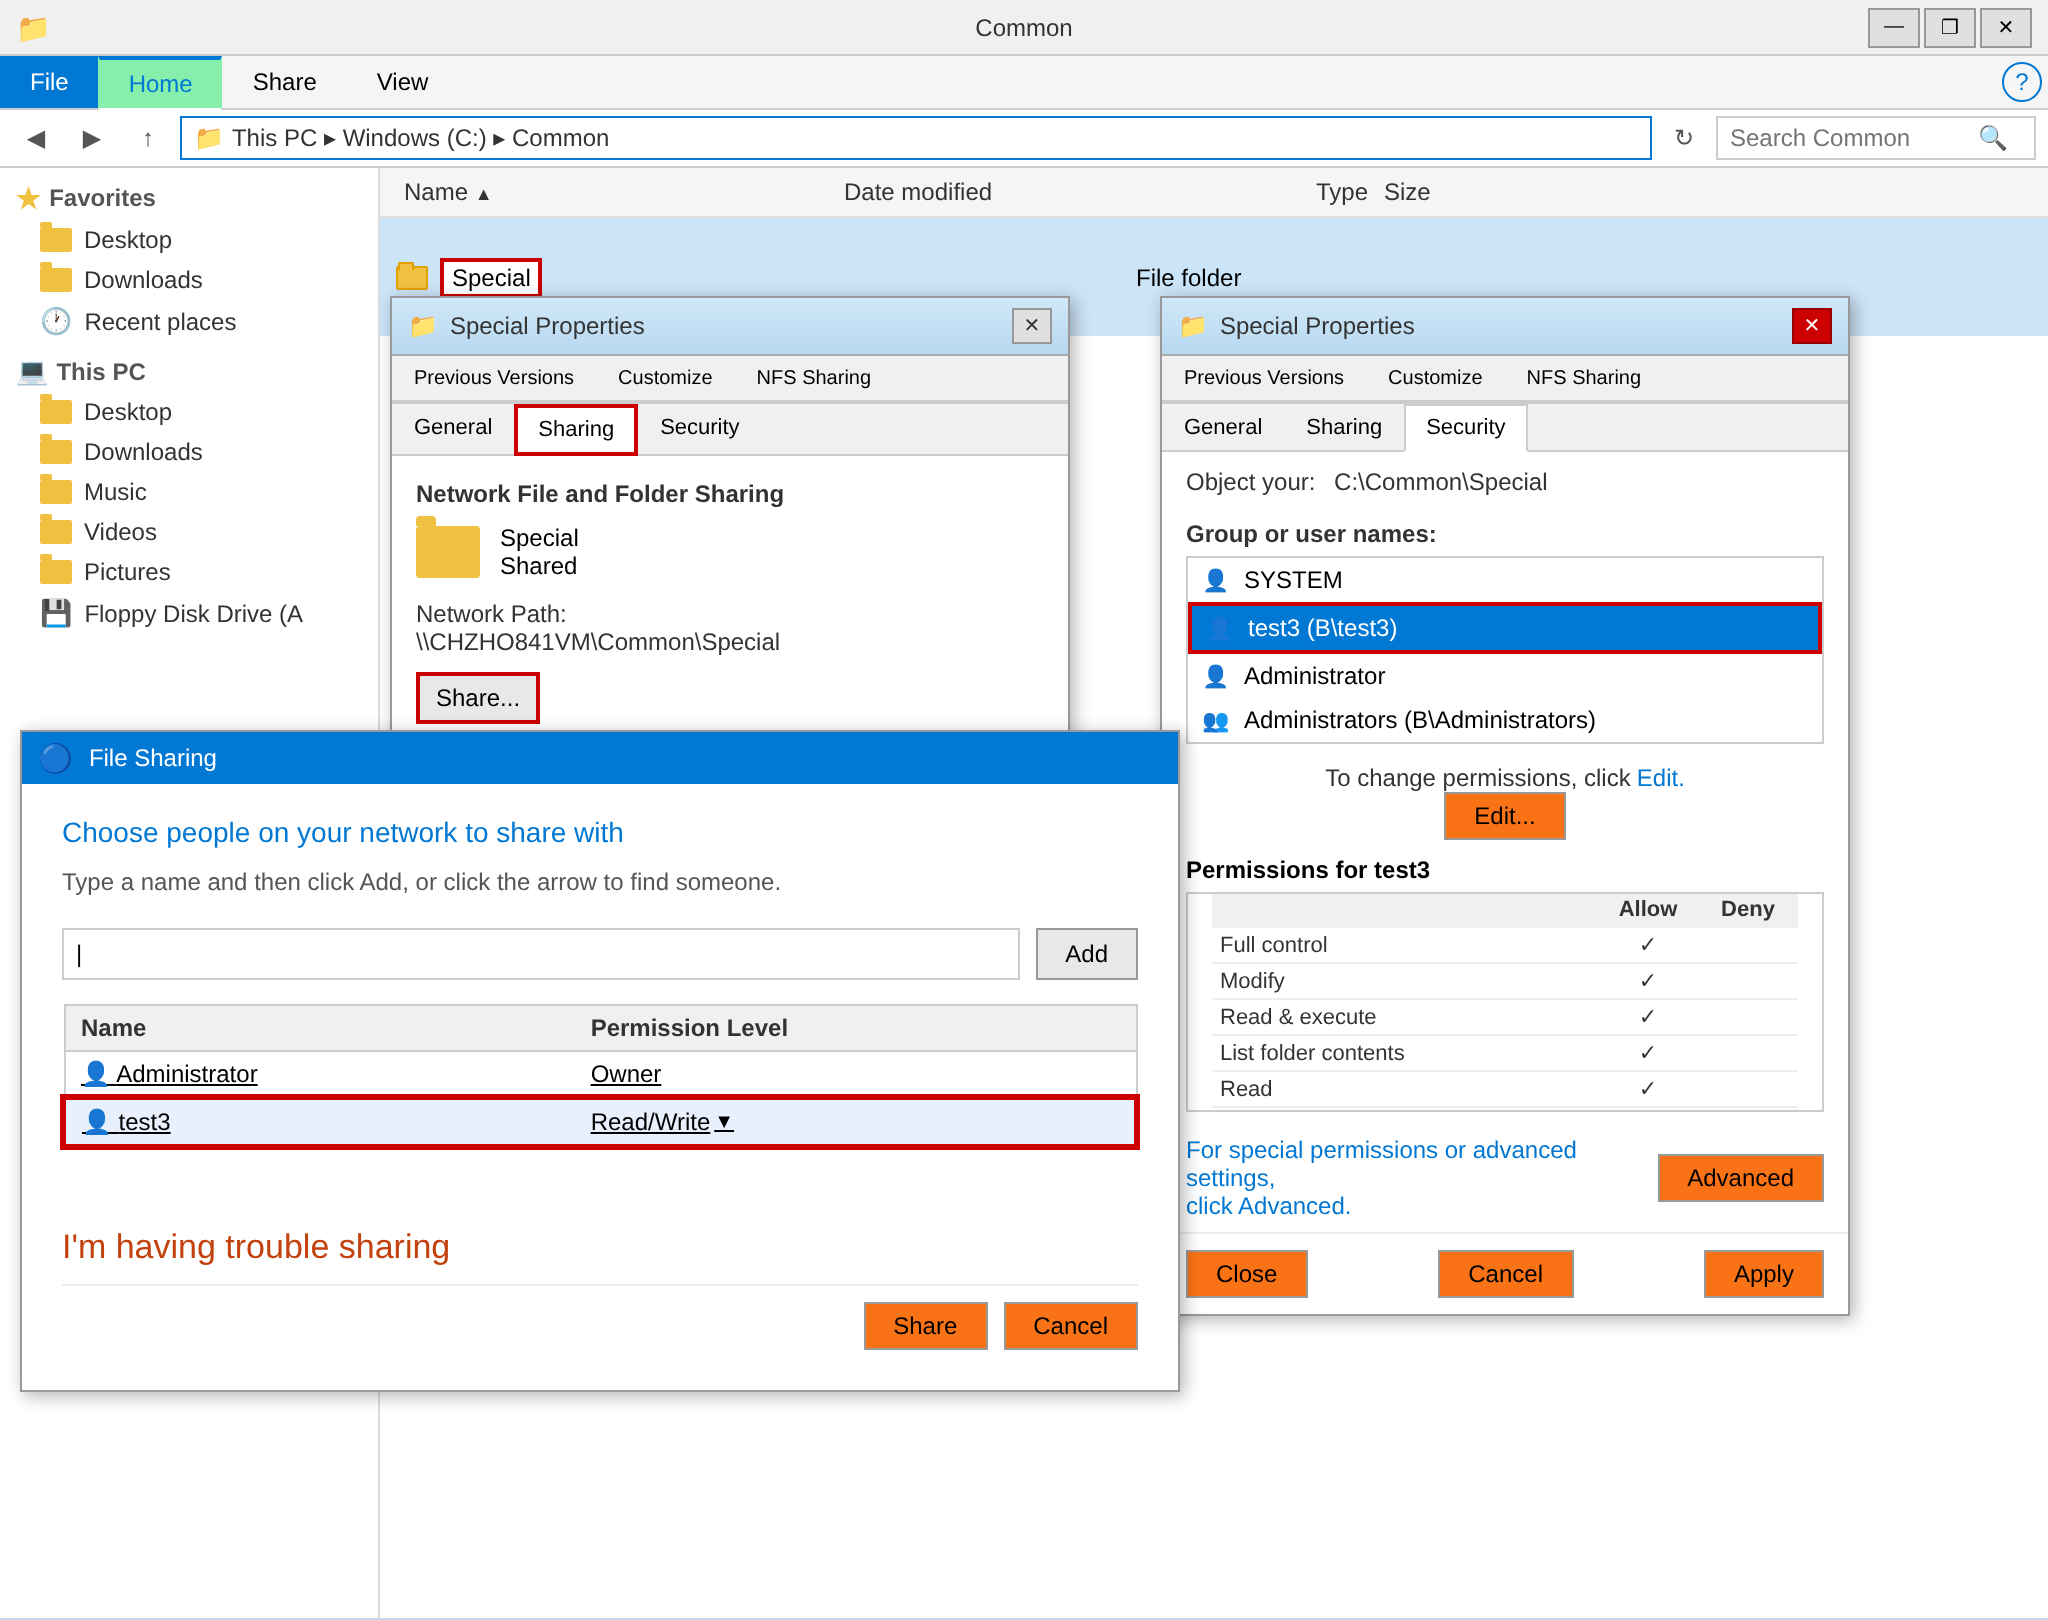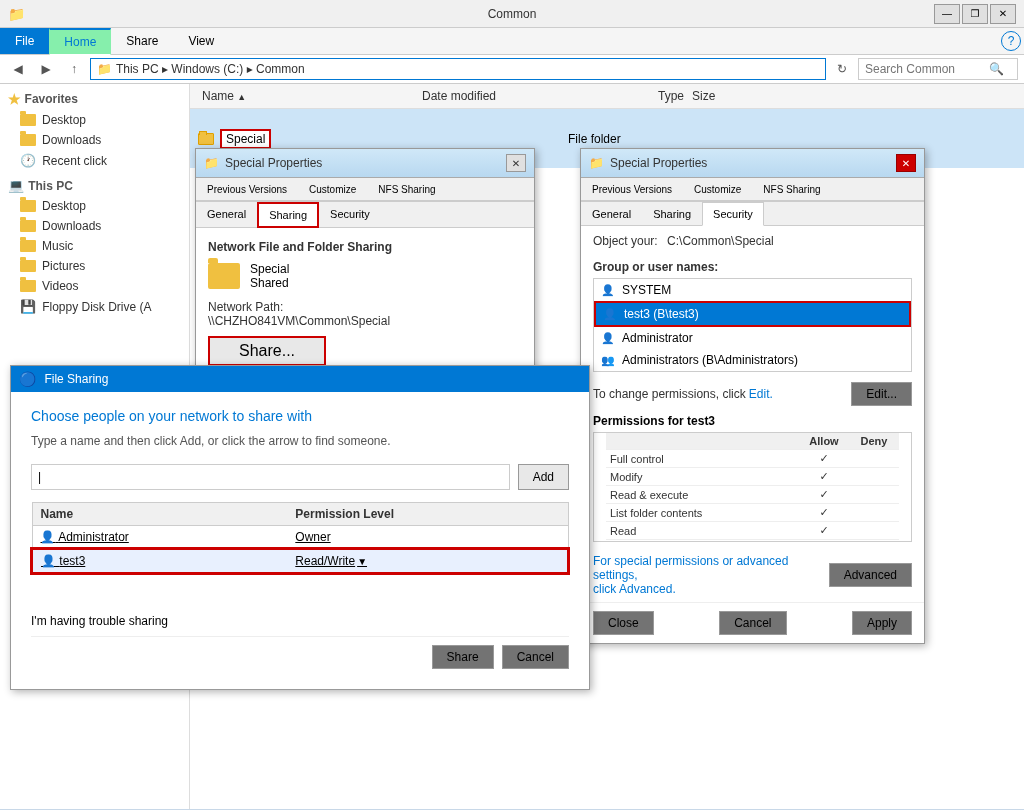--- a/index.html
+++ b/index.html
@@ -66,23 +66,23 @@
     .dialog-tabs { display: flex; border-bottom: 1px solid #ccc; background: #f0f0f0; }
     .dialog-tab { padding: 5px 10px; cursor: pointer; font-size: 11px; border: 1px solid transparent; border-bottom: none; }
     .dialog-tab.active { background: white; border-color: #ccc; border-bottom: 1px solid white; margin-bottom: -1px; }
     .dialog-tab.active.highlighted { border: 2px solid #c00; }
     .dialog-body { padding: 12px; }
     .section-title { font-size: 12px; font-weight: bold; color: #333; margin-bottom: 8px; }
     .share-info { display: flex; align-items: center; gap: 10px; margin-bottom: 10px; }
     .share-folder-icon { width: 32px; height: 26px; background: #f0c040; border-radius: 2px; position: relative; }
     .share-folder-icon::before { content: ''; position: absolute; top: -5px; left: 0; width: 10px; height: 5px; background: #f0c040; border-radius: 2px 2px 0 0; }
     .network-path { font-size: 12px; color: #333; margin-bottom: 8px; }
-    .share-btn { border: 1px solid #ccc; background: #e8e8e8; padding: 4px 29px; cursor: pointer; font-size: 16px; border: 2px solid #c00; }
+    .share-btn { border: 1px solid #ccc; background: #e8e8e8; padding: 4px 8px; cursor: pointer; font-size: 12px; border: 2px solid #c00; }
     .dialog-footer { display: flex; justify-content: space-between; gap: 6px; padding: 8px 12px; border-top: 1px solid #eee; }
-    .dialog-btn { padding: 4px 14px; border: 1px solid #999; background: #737373; cursor: pointer; font-size: 12px; }
+    .dialog-btn { padding: 4px 14px; border: 1px solid #999; background: #f97316; cursor: pointer; font-size: 12px; }
 
     
     .dialog-2 { position: absolute; top: 148px; left: 580px; width: 345px; background: white; border: 1px solid #999; box-shadow: 2px 2px 8px rgba(0,0,0,0.3); }
     .dialog-2-title { background: linear-gradient(to bottom, #d0e8f8, #b8d8f0); padding: 5px 8px; display: flex; align-items: center; justify-content: space-between; border-bottom: 1px solid #aaa; }
     .dialog-2-close { width: 20px; height: 18px; background: #c00; border: 1px solid #900; cursor: pointer; display: flex; align-items: center; justify-content: center; font-size: 10px; color: white; }
     .object-name { font-size: 12px; color: #333; margin-bottom: 8px; padding: 0 12px; }
     .group-header { font-size: 12px; font-weight: bold; color: #333; padding: 4px 12px; }
     .user-list { border: 1px solid #ccc; margin: 0 12px 8px; }
     .user-item { display: flex; align-items: center; gap: 6px; padding: 3px 6px; font-size: 12px; cursor: pointer; }
     .user-item.selected { background: #0078d4; color: white; border: 1px solid #c00; }
@@ -107,21 +107,21 @@
     .fs-heading { font-size: 14px; color: #0078d4; font-weight: normal; margin-bottom: 10px; }
     .fs-subtitle { font-size: 12px; color: #555; margin-bottom: 16px; }
     .fs-input-row { display: flex; gap: 8px; margin-bottom: 12px; }
     .fs-input { flex: 1; height: 26px; border: 1px solid #ccc; padding: 2px 6px; font-size: 12px; }
     .fs-add-btn { padding: 4px 14px; border: 1px solid #999; background: #e8e8e8; cursor: pointer; font-size: 12px; }
     .fs-table { width: 100%; border-collapse: collapse; border: 1px solid #ccc; margin-bottom: 12px; }
     .fs-table-header { background: #f0f0f0; }
     .fs-table th { font-size: 12px; text-align: left; padding: 4px 8px; font-weight: bold; color: #333; border-bottom: 1px solid #ccc; }
     .fs-table td { font-size: 12px; padding: 4px 8px; text-decoration: underline; }
     .fs-table tr:nth-child(2) { border-bottom: 1px solid #eee; }
-    .fs-link { color: #000000; font-size: 12px; cursor: pointer; text-decoration: none; }
+    .fs-link { color: #c2410c; font-size: 17px; cursor: pointer; text-decoration: none; }
     .fs-footer { display: flex; justify-content: flex-end; gap: 8px; padding: 8px 0 4px; border-top: 1px solid #eee; margin-top: 8px; }
     .perm-dropdown { display: flex; align-items: center; gap: 2px; cursor: pointer; }
     .dropdown-arrow { font-size: 10px; }
 
     
     .perm-container::-webkit-scrollbar { width: 12px; }
     .perm-container::-webkit-scrollbar-track { background: #f0f0f0; }
     .perm-container::-webkit-scrollbar-thumb { background: #ccc; border: 1px solid #aaa; }
   </style>
 </head>
@@ -178,21 +178,21 @@
         <div class="sidebar-item">
           <span class="folder-icon"></span>
           <span>Desktop</span>
         </div>
         <div class="sidebar-item">
           <span class="folder-icon"></span>
           <span>Downloads</span>
         </div>
         <div class="sidebar-item">
           <span style="font-size:13px;">🕐</span>
-          <span>Recent click</span>
+          <span>Recent places</span>
         </div>
       </div>
       <div class="sidebar-section">
         <div class="sidebar-header">
           <span style="font-size:13px;">💻</span>
           <span>This PC</span>
         </div>
         <div class="sidebar-item">
           <span class="folder-icon"></span>
           <span>Desktop</span>
@@ -200,25 +200,25 @@
         <div class="sidebar-item">
           <span class="folder-icon"></span>
           <span>Downloads</span>
         </div>
         <div class="sidebar-item">
           <span class="folder-icon"></span>
           <span>Music</span>
         </div>
         <div class="sidebar-item">
           <span class="folder-icon"></span>
+          <span>Videos</span>
+        </div>
+        <div class="sidebar-item">
+          <span class="folder-icon"></span>
           <span>Pictures</span>
-        </div>
-        <div class="sidebar-item">
-          <span class="folder-icon"></span>
-          <span>Videos</span>
         </div>
         <div class="sidebar-item">
           <span style="font-size:13px;">💾</span>
           <span>Floppy Disk Drive (A</span>
         </div>
       </div>
     </div>
 
     <div class="file-list">
       <div class="file-list-header">
@@ -326,21 +326,21 @@
         </div>
         <div class="user-item">
           <span class="user-icon">👤</span>
           <span>Administrator</span>
         </div>
         <div class="user-item">
           <span class="user-icon">👥</span>
           <span>Administrators (B\Administrators)</span>
         </div>
       </div>
-      <div style="display:flex;justify-content:space-between;align-items:center;padding:2px 12px 6px;">
+      <div style="display:flex;justify-content:space-between;align-items:center;padding:2px 12px 6px;flex-direction:column;">
         <div class="change-perm" style="padding:0;">
           <span>To change permissions, click</span>
           <a>Edit.</a>
         </div>
         <button class="dialog-btn">Edit...</button>
       </div>
       <div style="padding:2px 12px 4px;">
         <span style="font-size:12px;font-weight:bold;">Permissions for test3</span>
       </div>
       <div class="perm-container">

